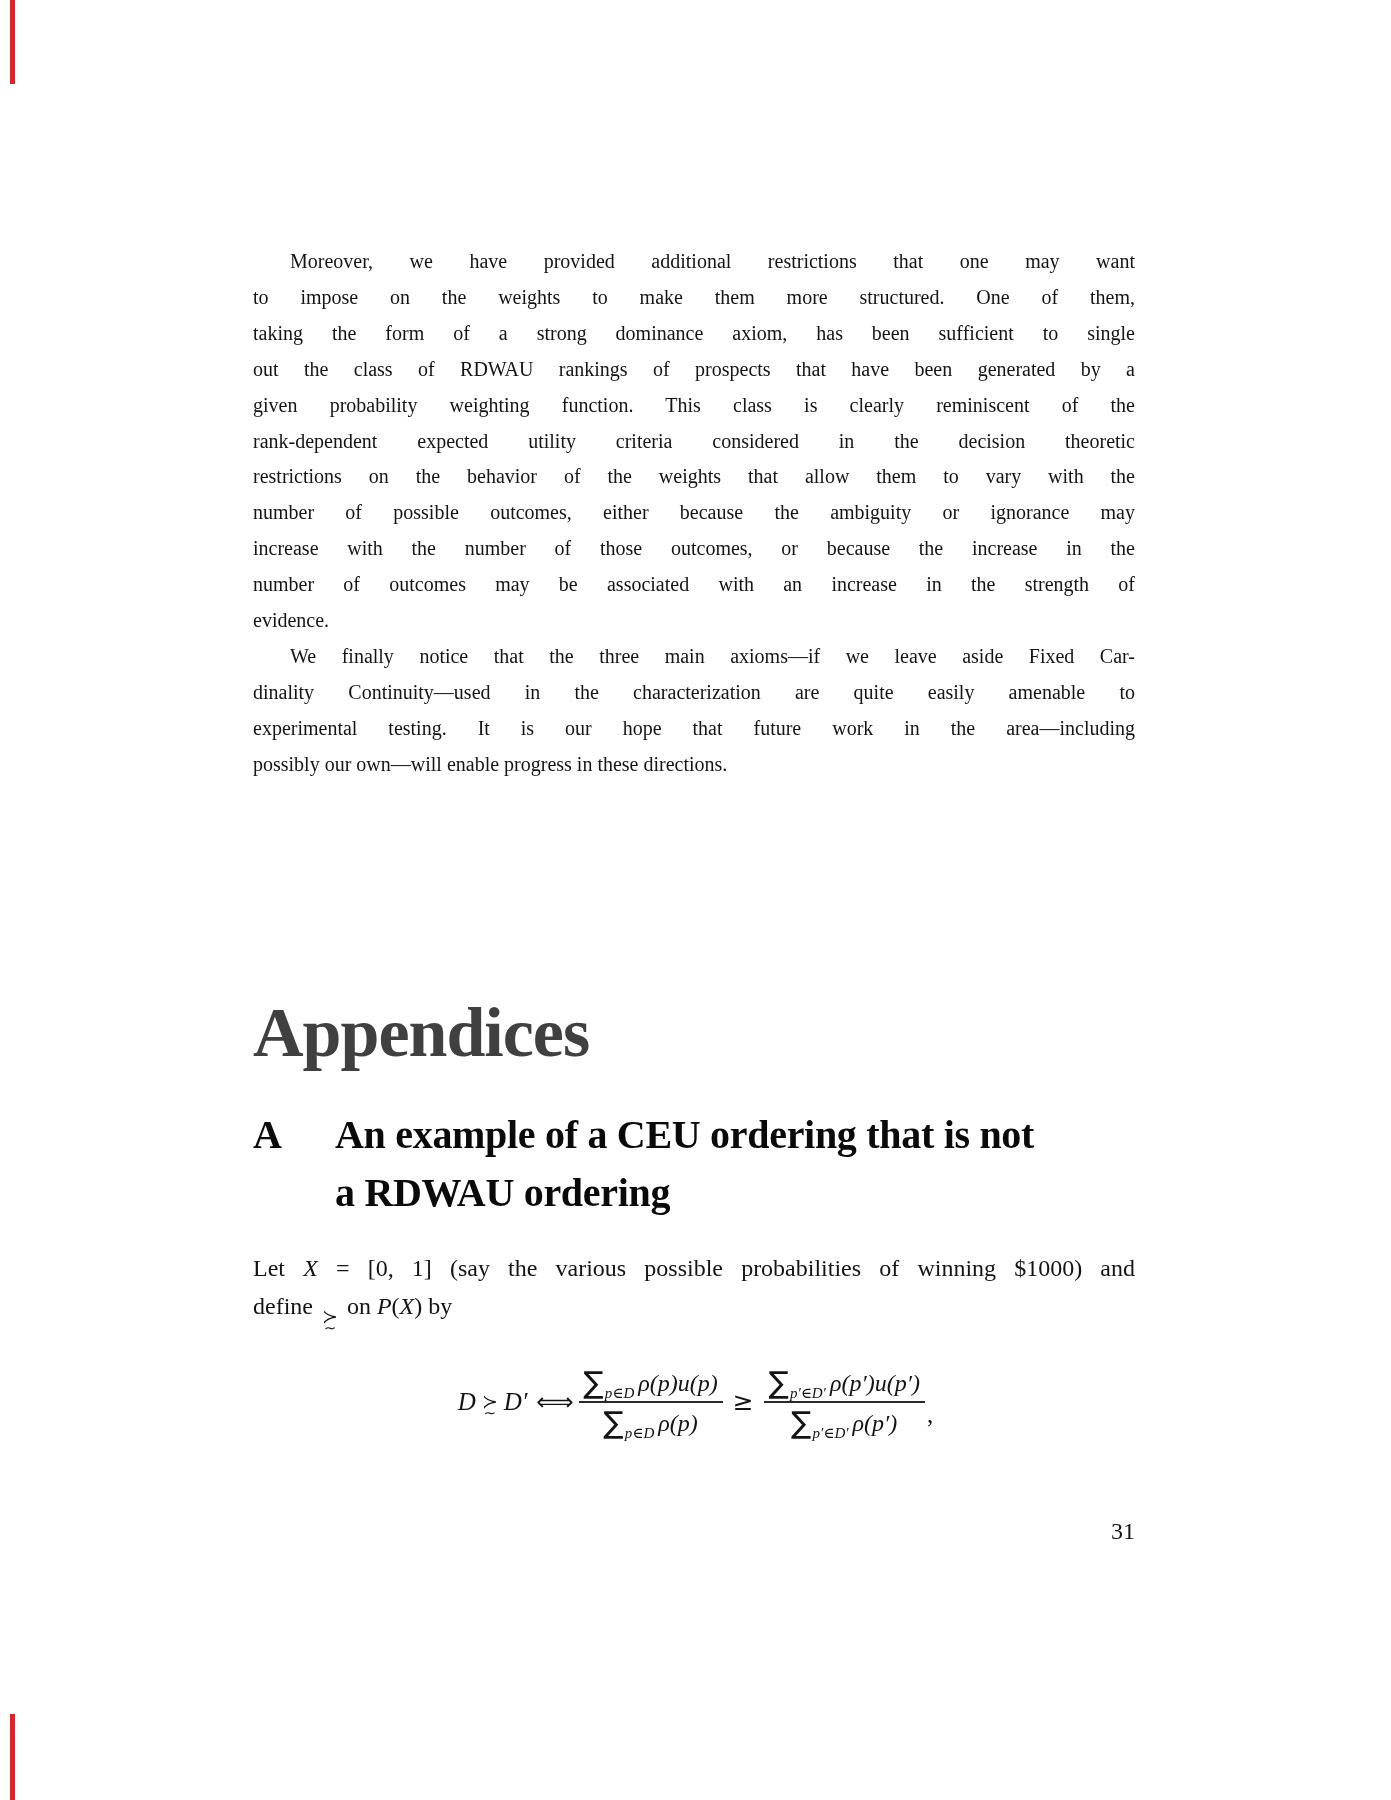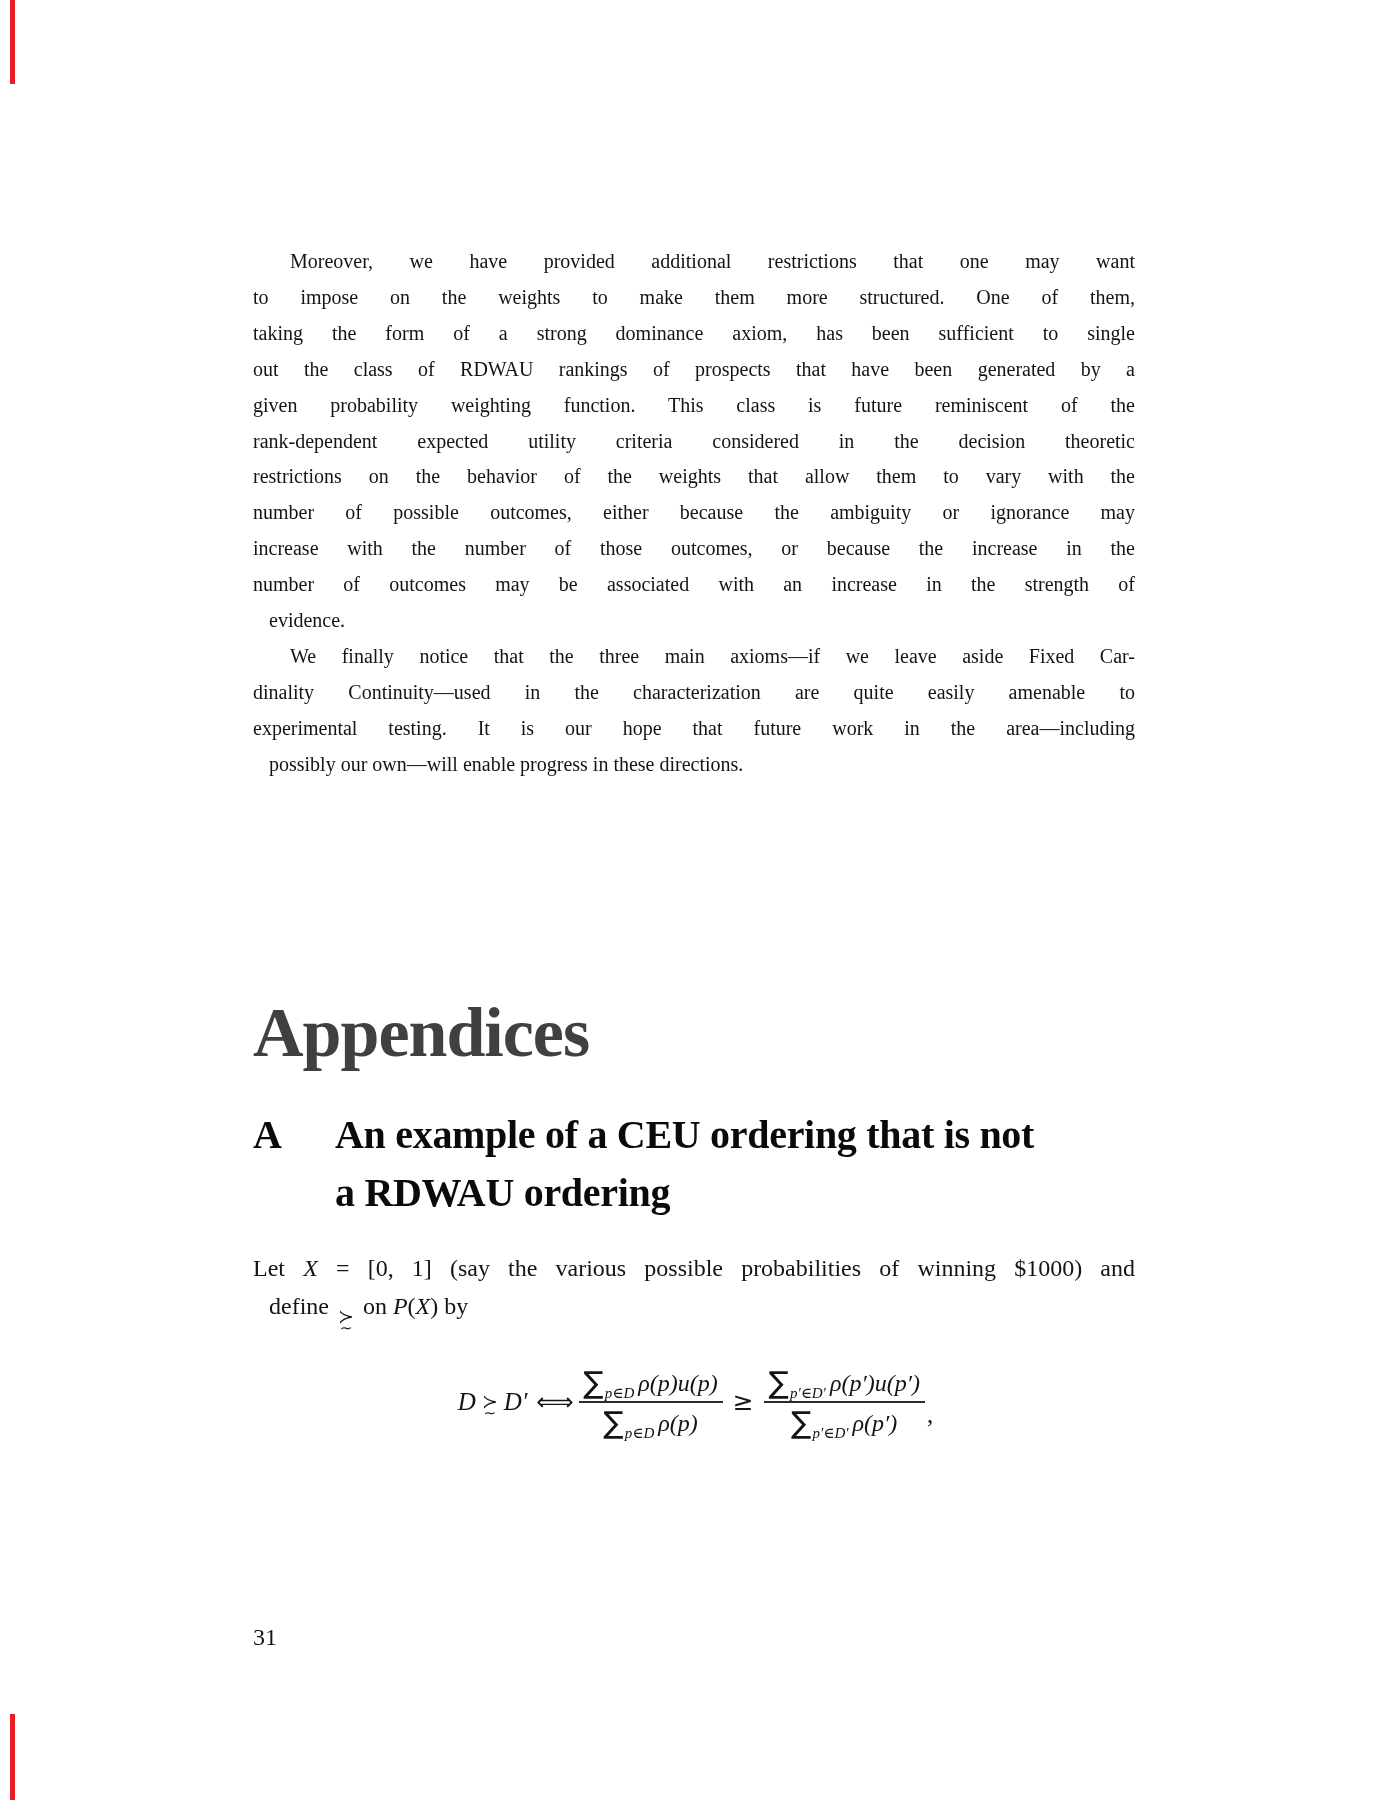--- a/index.html
+++ b/index.html
@@ -16,21 +16,21 @@
   .mark-top { top: 0; height: 84px; }
   .mark-bottom { top: 1714px; height: 86px; }
 
   .textcol { position: absolute; left: 253px; width: 882px; }
 
   
   .para-block { top: 244px; }
   .para { font-size: 20px; line-height: 35.9px; }
   .line { text-align: justify; text-align-last: justify; white-space: nowrap; }
   .line.indent { padding-left: 37px; }
-  .line.line-last { text-align-last: left; margin-left: 16px; }
+  .line.line-last { text-align-last: left; }
 
   .mi { font-style: italic; }
   .cal { font-style: italic; }
 
   
   .appendices {
     top: 998px;
     margin: 0;
     font-size: 70px;
     line-height: 70px;
@@ -74,37 +74,37 @@
     display: flex; justify-content: center; align-items: baseline;
     font-size: 24px; white-space: nowrap; padding: 0 5px;
   }
   .frac .num { border-bottom: 2px solid #2a2a2a; padding-bottom: 4px; }
   .frac .den { padding-top: 3px; }
   .sum { font-size: 30px; line-height: 1; position: relative; top: 2px; }
   .ssub { font-size: 15px; font-style: italic; position: relative; top: 7px; margin: 0 4px 0 1px; text-align: right; }
   .terms { font-style: italic; }
   .eq-comma { position: relative; top: 13px; margin-left: 2px; }
 
-  .pagenum { top: 1624px; text-align: left; font-size: 24px; }
+  .pagenum { top: 1518px; text-align: right; font-size: 24px; }
 </style>
 </head>
 <body>
 
 <div class="page">
 
   <div class="red-mark mark-top" style="background: rgb(234, 28, 36);"></div>
   <div class="red-mark mark-bottom" style="background: rgb(234, 28, 36);"></div>
 
   <div class="textcol para-block">
     <div class="para">
         <div class="line indent"><span>Moreover, we have provided additional restrictions that one may want</span></div>
         <div class="line"><span>to impose on the weights to make them more structured. One of them,</span></div>
         <div class="line"><span>taking the form of a strong dominance axiom, has been sufficient to single</span></div>
         <div class="line"><span>out the class of RDWAU rankings of prospects that have been generated by a</span></div>
-        <div class="line"><span>given probability weighting function. This class is future reminiscent of the</span></div>
+        <div class="line"><span>given probability weighting function. This class is clearly reminiscent of the</span></div>
         <div class="line"><span>rank-dependent expected utility criteria considered in the decision theoretic</span></div>
         <div class="line"><span>restrictions on the behavior of the weights that allow them to vary with the</span></div>
         <div class="line"><span>number of possible outcomes, either because the ambiguity or ignorance may</span></div>
         <div class="line"><span>increase with the number of those outcomes, or because the increase in the</span></div>
         <div class="line"><span>number of outcomes may be associated with an increase in the strength of</span></div>
         <div class="line line-last"><span>evidence.</span></div>
       </div>
     <div class="para">
         <div class="line indent"><span>We finally notice that the three main axioms—if we leave aside Fixed Car-</span></div>
         <div class="line"><span>dinality Continuity—used in the characterization are quite easily amenable to</span></div>

